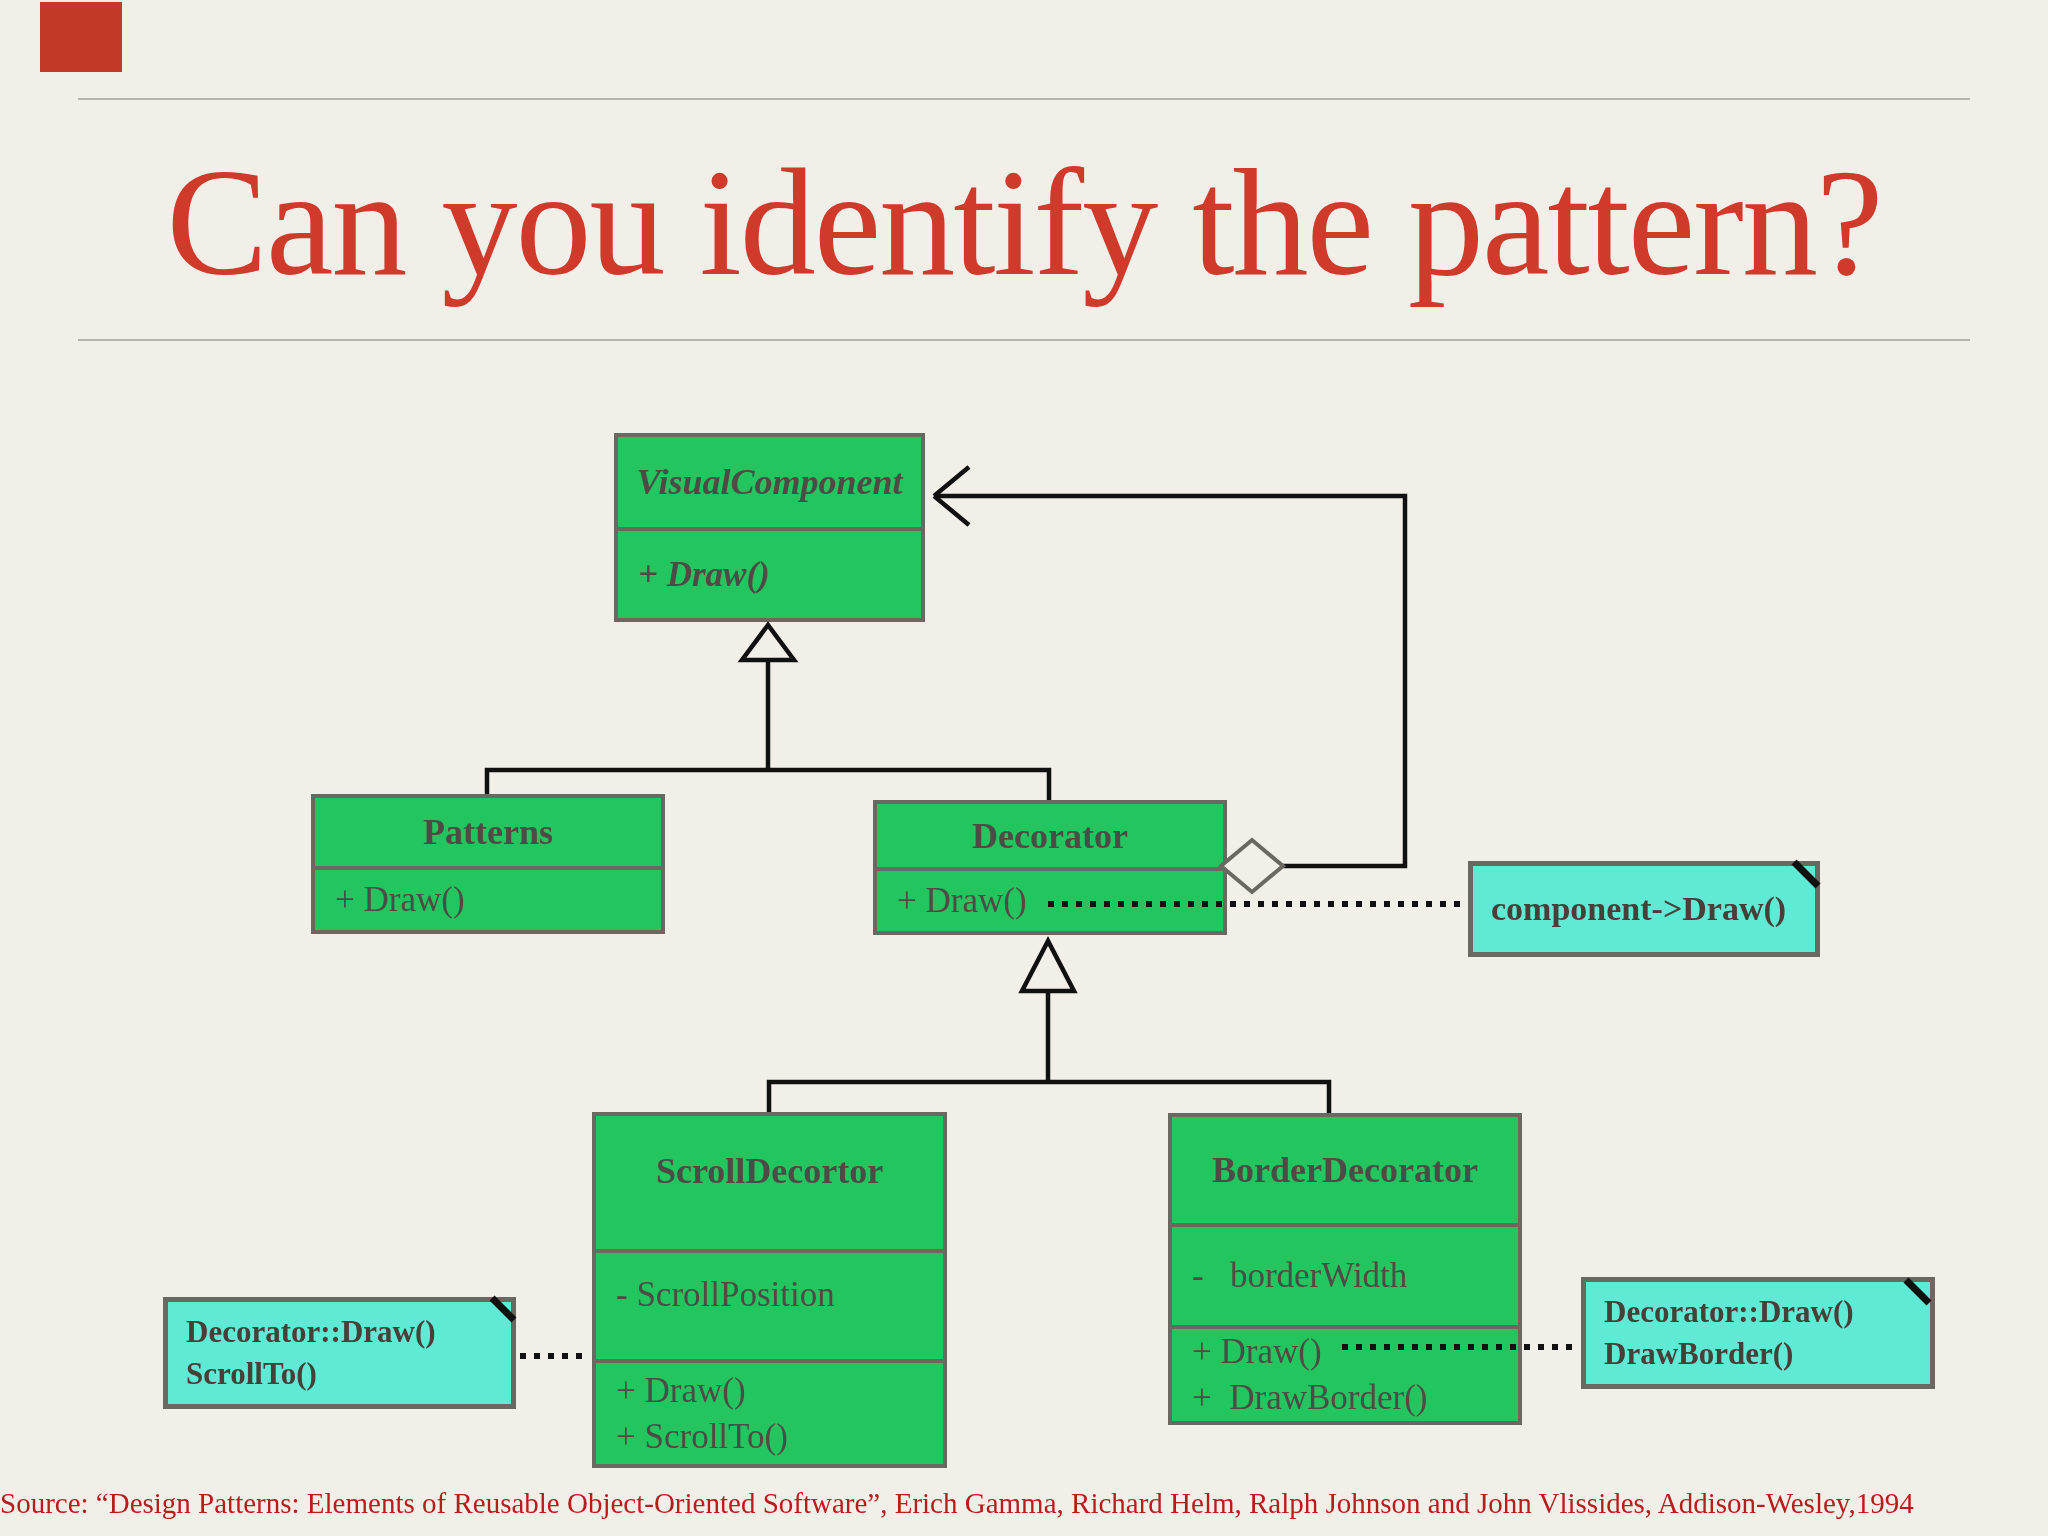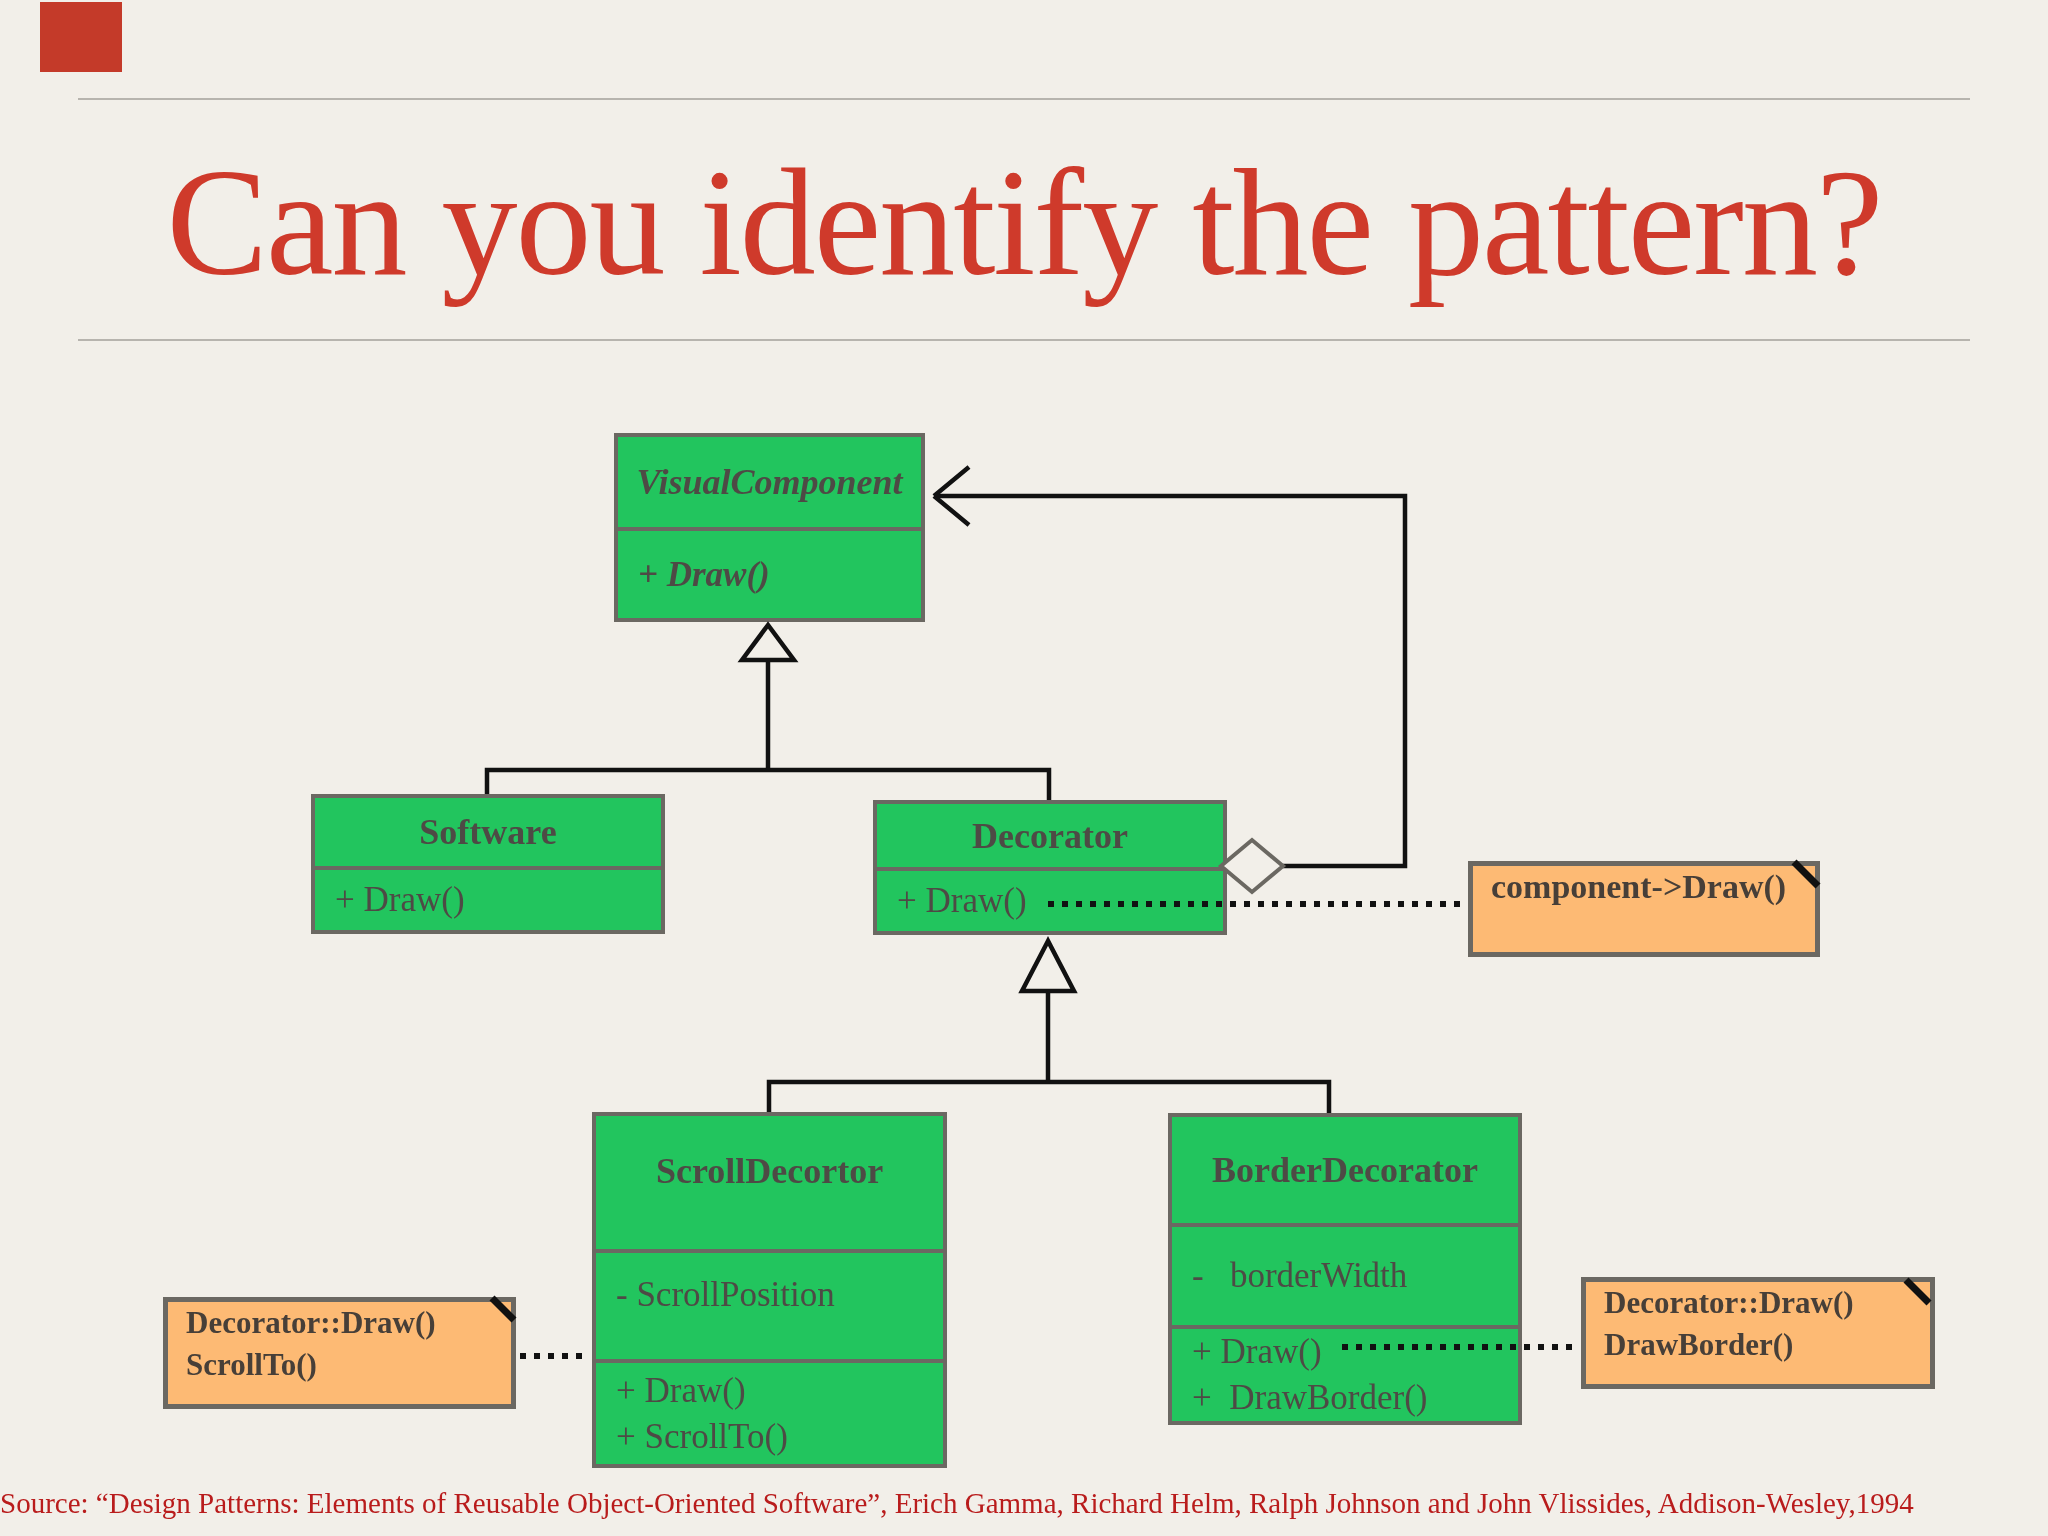--- a/index.html
+++ b/index.html
@@ -33,22 +33,22 @@
   .uml-section{
     border-top:4px solid #6b6862;box-sizing:border-box;
     display:flex;flex-direction:column;justify-content:center;
   }
   .uml-member{
     padding-left:20px;font-size:35px;line-height:46px;white-space:pre;
   }
   .italic{font-style:italic;}
   
   .uml-note{
-    border:5px solid #6b6862;background:#fdba74;box-sizing:border-box;
-    color:#473f38;display:flex;flex-direction:column;justify-content:flex-start;
+    border:5px solid #6b6862;background:#5eead4;box-sizing:border-box;
+    color:#473f38;display:flex;flex-direction:column;justify-content:center;
     font-weight:700;font-size:31px;line-height:42px;
   }
   .uml-note .note-line{padding-left:18px;white-space:pre;}
   
   .source{
     left:0;top:1487px;width:2048px;
     font-size:29px;color:#b91c1c;
   }
   svg.connectors{left:0;top:0;pointer-events:none;}
 </style>
@@ -62,21 +62,21 @@
 <div class="abs rule rule-bottom"></div>
 
 <div class="abs uml-class" style="left:614px;top:433px;width:311px;height:189px;">
   <div class="uml-title italic" style="height:90px;">VisualComponent</div>
   <div class="uml-section" style="flex:1;">
     <div class="uml-member italic" style="font-weight:700;">+ Draw()</div>
   </div>
 </div>
 
 <div class="abs uml-class" style="left:311px;top:794px;width:354px;height:140px;">
-  <div class="uml-title" style="height:68px;">Software</div>
+  <div class="uml-title" style="height:68px;">Patterns</div>
   <div class="uml-section" style="flex:1;">
     <div class="uml-member">+ Draw()</div>
   </div>
 </div>
 
 <div class="abs uml-class" style="left:873px;top:800px;width:354px;height:135px;">
   <div class="uml-title" style="height:63px;border-radius:16px;">Decorator</div>
   <div class="uml-section" style="flex:1;">
     <div class="uml-member">+ Draw()</div>
   </div>

